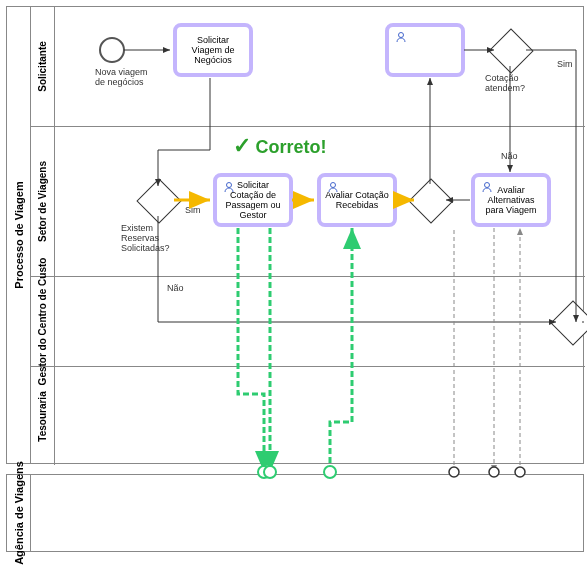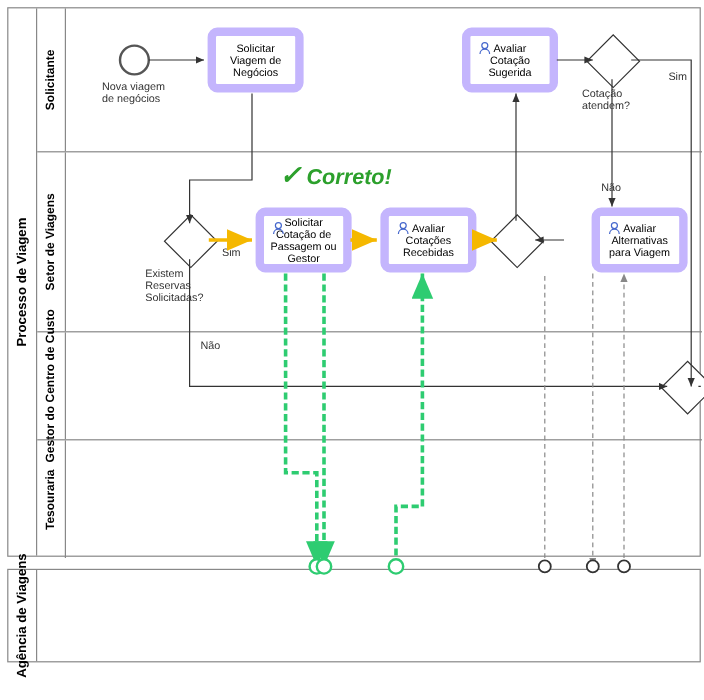--- a/index.html
+++ b/index.html
@@ -11,24 +11,24 @@
 .pool-title span{transform:rotate(-90deg);white-space:nowrap;font-size:11px;font-weight:bold}
 .lane{position:absolute;left:24px;border-bottom:1px solid #888}
 .lane-title{position:absolute;left:0;top:0;width:24px;height:100%;border-right:1px solid #888;display:flex;align-items:center;justify-content:center}
 .lane-title span{transform:rotate(-90deg);white-space:nowrap;font-size:10px;font-weight:bold}
 .lane-content{position:absolute;left:24px;top:0;right:0;bottom:0}
 .l1{top:0;width:554px;height:120px}
 .l2{top:120px;width:554px;height:150px}
 .l3{top:270px;width:554px;height:90px}
 .l4{top:360px;width:554px;height:98px;border-bottom:none}
 .start-event{position:absolute;width:26px;height:26px;border:2px solid #555;border-radius:50%;background:#fff}
-.task{position:absolute;width:80px;height:54px;border:7px solid #c4b5fd;border-radius:8px;background:#fff;display:flex;align-items:center;justify-content:center;text-align:center;padding:4px;font-size:9px}
+.task{position:absolute;width:80px;height:54px;border:4px solid #c4b5fd;border-radius:8px;background:#fff;display:flex;align-items:center;justify-content:center;text-align:center;padding:4px;font-size:9px}
 .gateway{position:absolute;width:32px;height:32px;border:1px solid #333;background:#fff;transform:rotate(45deg)}
 .label{position:absolute;font-size:9px;text-align:left;color:#333}
-.correto{position:absolute;font-size:18px;font-weight:bold;color:#2ca02c;font-style:italic}
+.correto{position:absolute;font-size:18px;font-weight:bold;color:#2ca02c;}
 .check{font-size:22px;color:#2ca02c;font-weight:bold;margin-right:4px}
 .arrow{position:absolute;stroke:#333;fill:none}
 .arrow-yellow{stroke:#f5b800;stroke-width:3}
 .arrow-green{stroke:#2ecc71;stroke-width:3;stroke-dasharray:6,3}
 .arrow-dash{stroke:#888;stroke-width:1;stroke-dasharray:4,3}
 .user-icon{position:absolute;left:6px;top:4px;width:12px;height:12px}
 .msg-circle{fill:#fff;stroke:#333;stroke-width:1.5}
 .msg-circle-g{fill:#fff;stroke:#2ecc71;stroke-width:2}
 </style>
 </head>
@@ -38,30 +38,29 @@
   <div class="pool-title">
       <span>Processo de Viagem</span>
     </div>
 
   <div class="lane l1">
     <div class="lane-title">
         <span>Solicitante</span>
       </div>
     <div class="lane-content">
       <div class="start-event" style="left:44px;top:30px"></div>
-      <div class="label" style="left:30px;top:60px;width:62px">Nova viagem de negócios</div>
+      <div class="label" style="left:40px;top:60px;width:62px">Nova viagem de negócios</div>
       <div class="task" style="left:118px;top:16px">
         <span>Solicitar Viagem de Negócios</span>
       </div>
       <div class="task" style="left:330px;top:16px">
         <svg class="user-icon" viewBox="0 0 12 12">
             <circle cx="6" cy="4" r="2.5" fill="none" stroke="#46c" stroke-width="1"></circle>
             <path d="M2 11c0-2.5 2-4 4-4s4 1.5 4 4" fill="none" stroke="#46c" stroke-width="1"></path>
           </svg>
-        <span>Avaliar Cotação Sugerida</span>
       </div>
       <div class="gateway" style="left:440px;top:28px"></div>
       <div class="label" style="left:430px;top:66px;width:54px">Cotação atendem?</div>
       <div class="label" style="left:502px;top:52px">Sim</div>
     </div>
   </div>
 
   <div class="lane l2">
     <div class="lane-title">
         <span>Setor de Viagens</span>
@@ -77,24 +76,24 @@
             <circle cx="6" cy="4" r="2.5" fill="none" stroke="#46c" stroke-width="1"></circle>
             <path d="M2 11c0-2.5 2-4 4-4s4 1.5 4 4" fill="none" stroke="#46c" stroke-width="1"></path>
           </svg>
         <span>Solicitar Cotação de Passagem ou Gestor</span>
       </div>
       <div class="task" style="left:262px;top:46px">
         <svg class="user-icon" viewBox="0 0 12 12">
             <circle cx="6" cy="4" r="2.5" fill="none" stroke="#46c" stroke-width="1"></circle>
             <path d="M2 11c0-2.5 2-4 4-4s4 1.5 4 4" fill="none" stroke="#46c" stroke-width="1"></path>
           </svg>
-        <span>Avaliar Cotações Recebidas</span>
+        <span>Avaliar Cotação Recebidas</span>
       </div>
       <div class="gateway" style="left:360px;top:58px"></div>
-      <div class="task" style="left:438px;top:46px">
+      <div class="task" style="left:416px;top:46px">
         <svg class="user-icon" viewBox="0 0 12 12">
             <circle cx="6" cy="4" r="2.5" fill="none" stroke="#46c" stroke-width="1"></circle>
             <path d="M2 11c0-2.5 2-4 4-4s4 1.5 4 4" fill="none" stroke="#46c" stroke-width="1"></path>
           </svg>
         <span>Avaliar Alternativas para Viagem</span>
       </div>
       <div class="label" style="left:446px;top:24px">Não</div>
     </div>
   </div>
 

